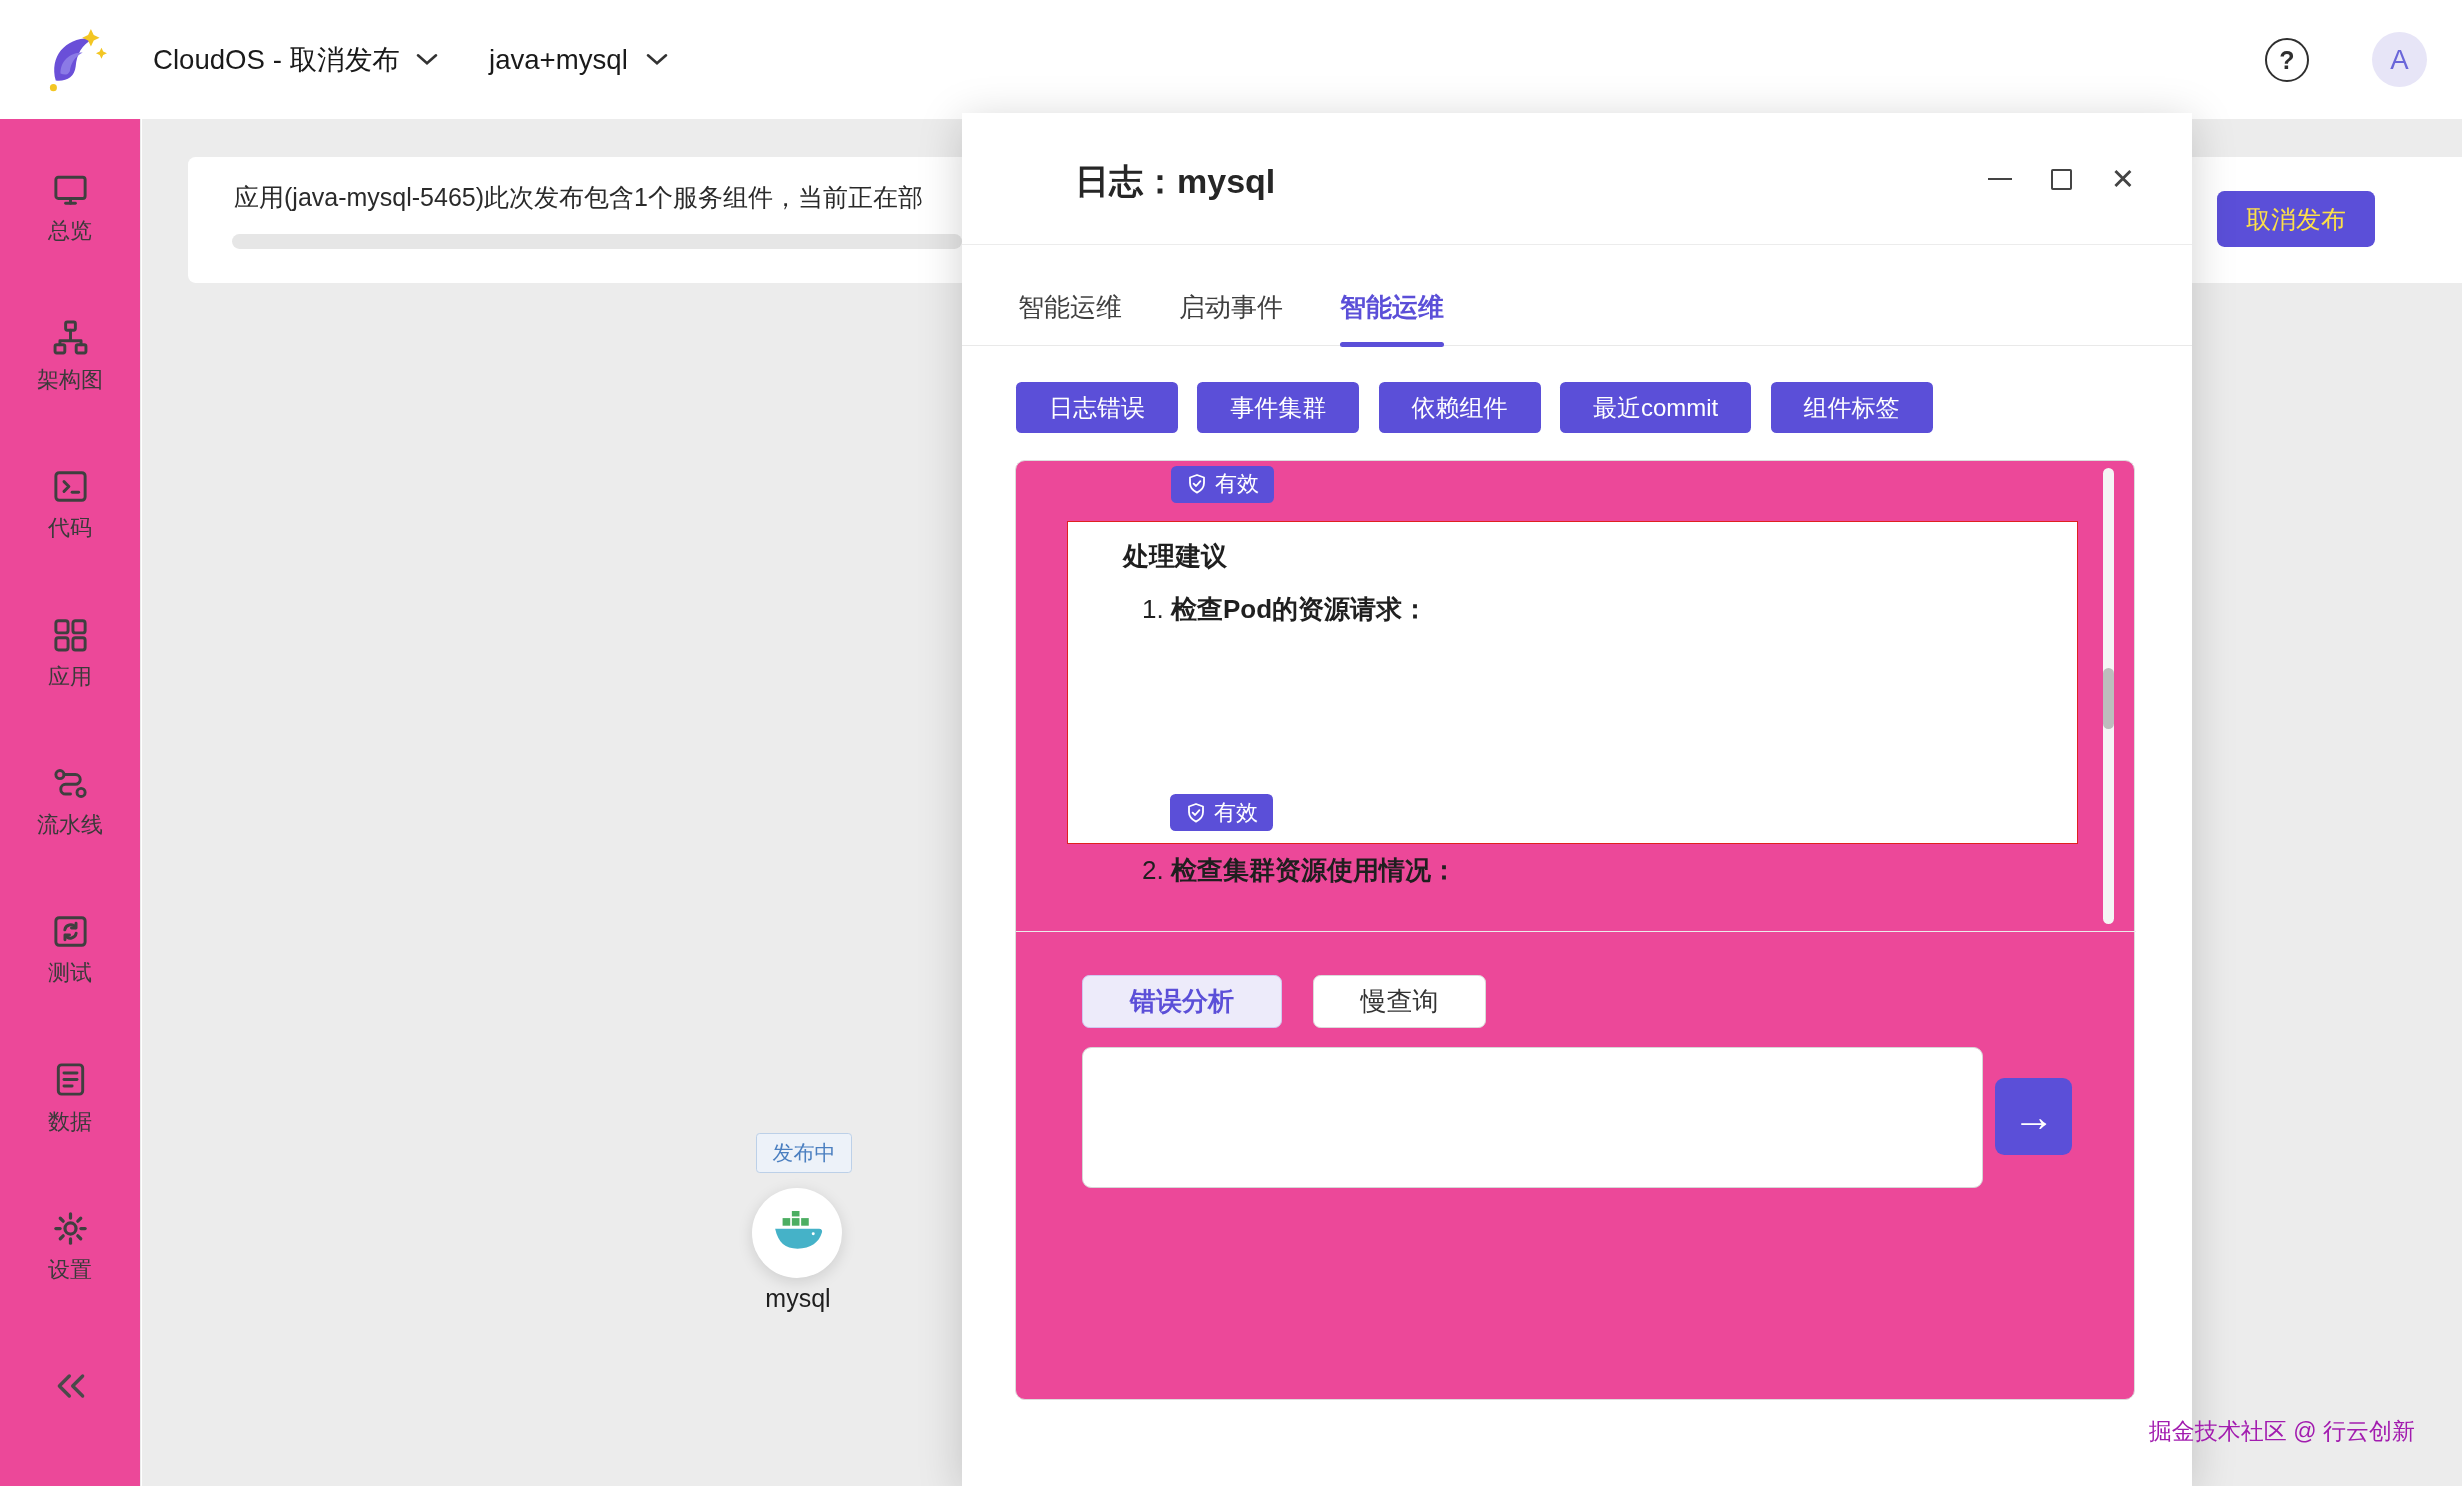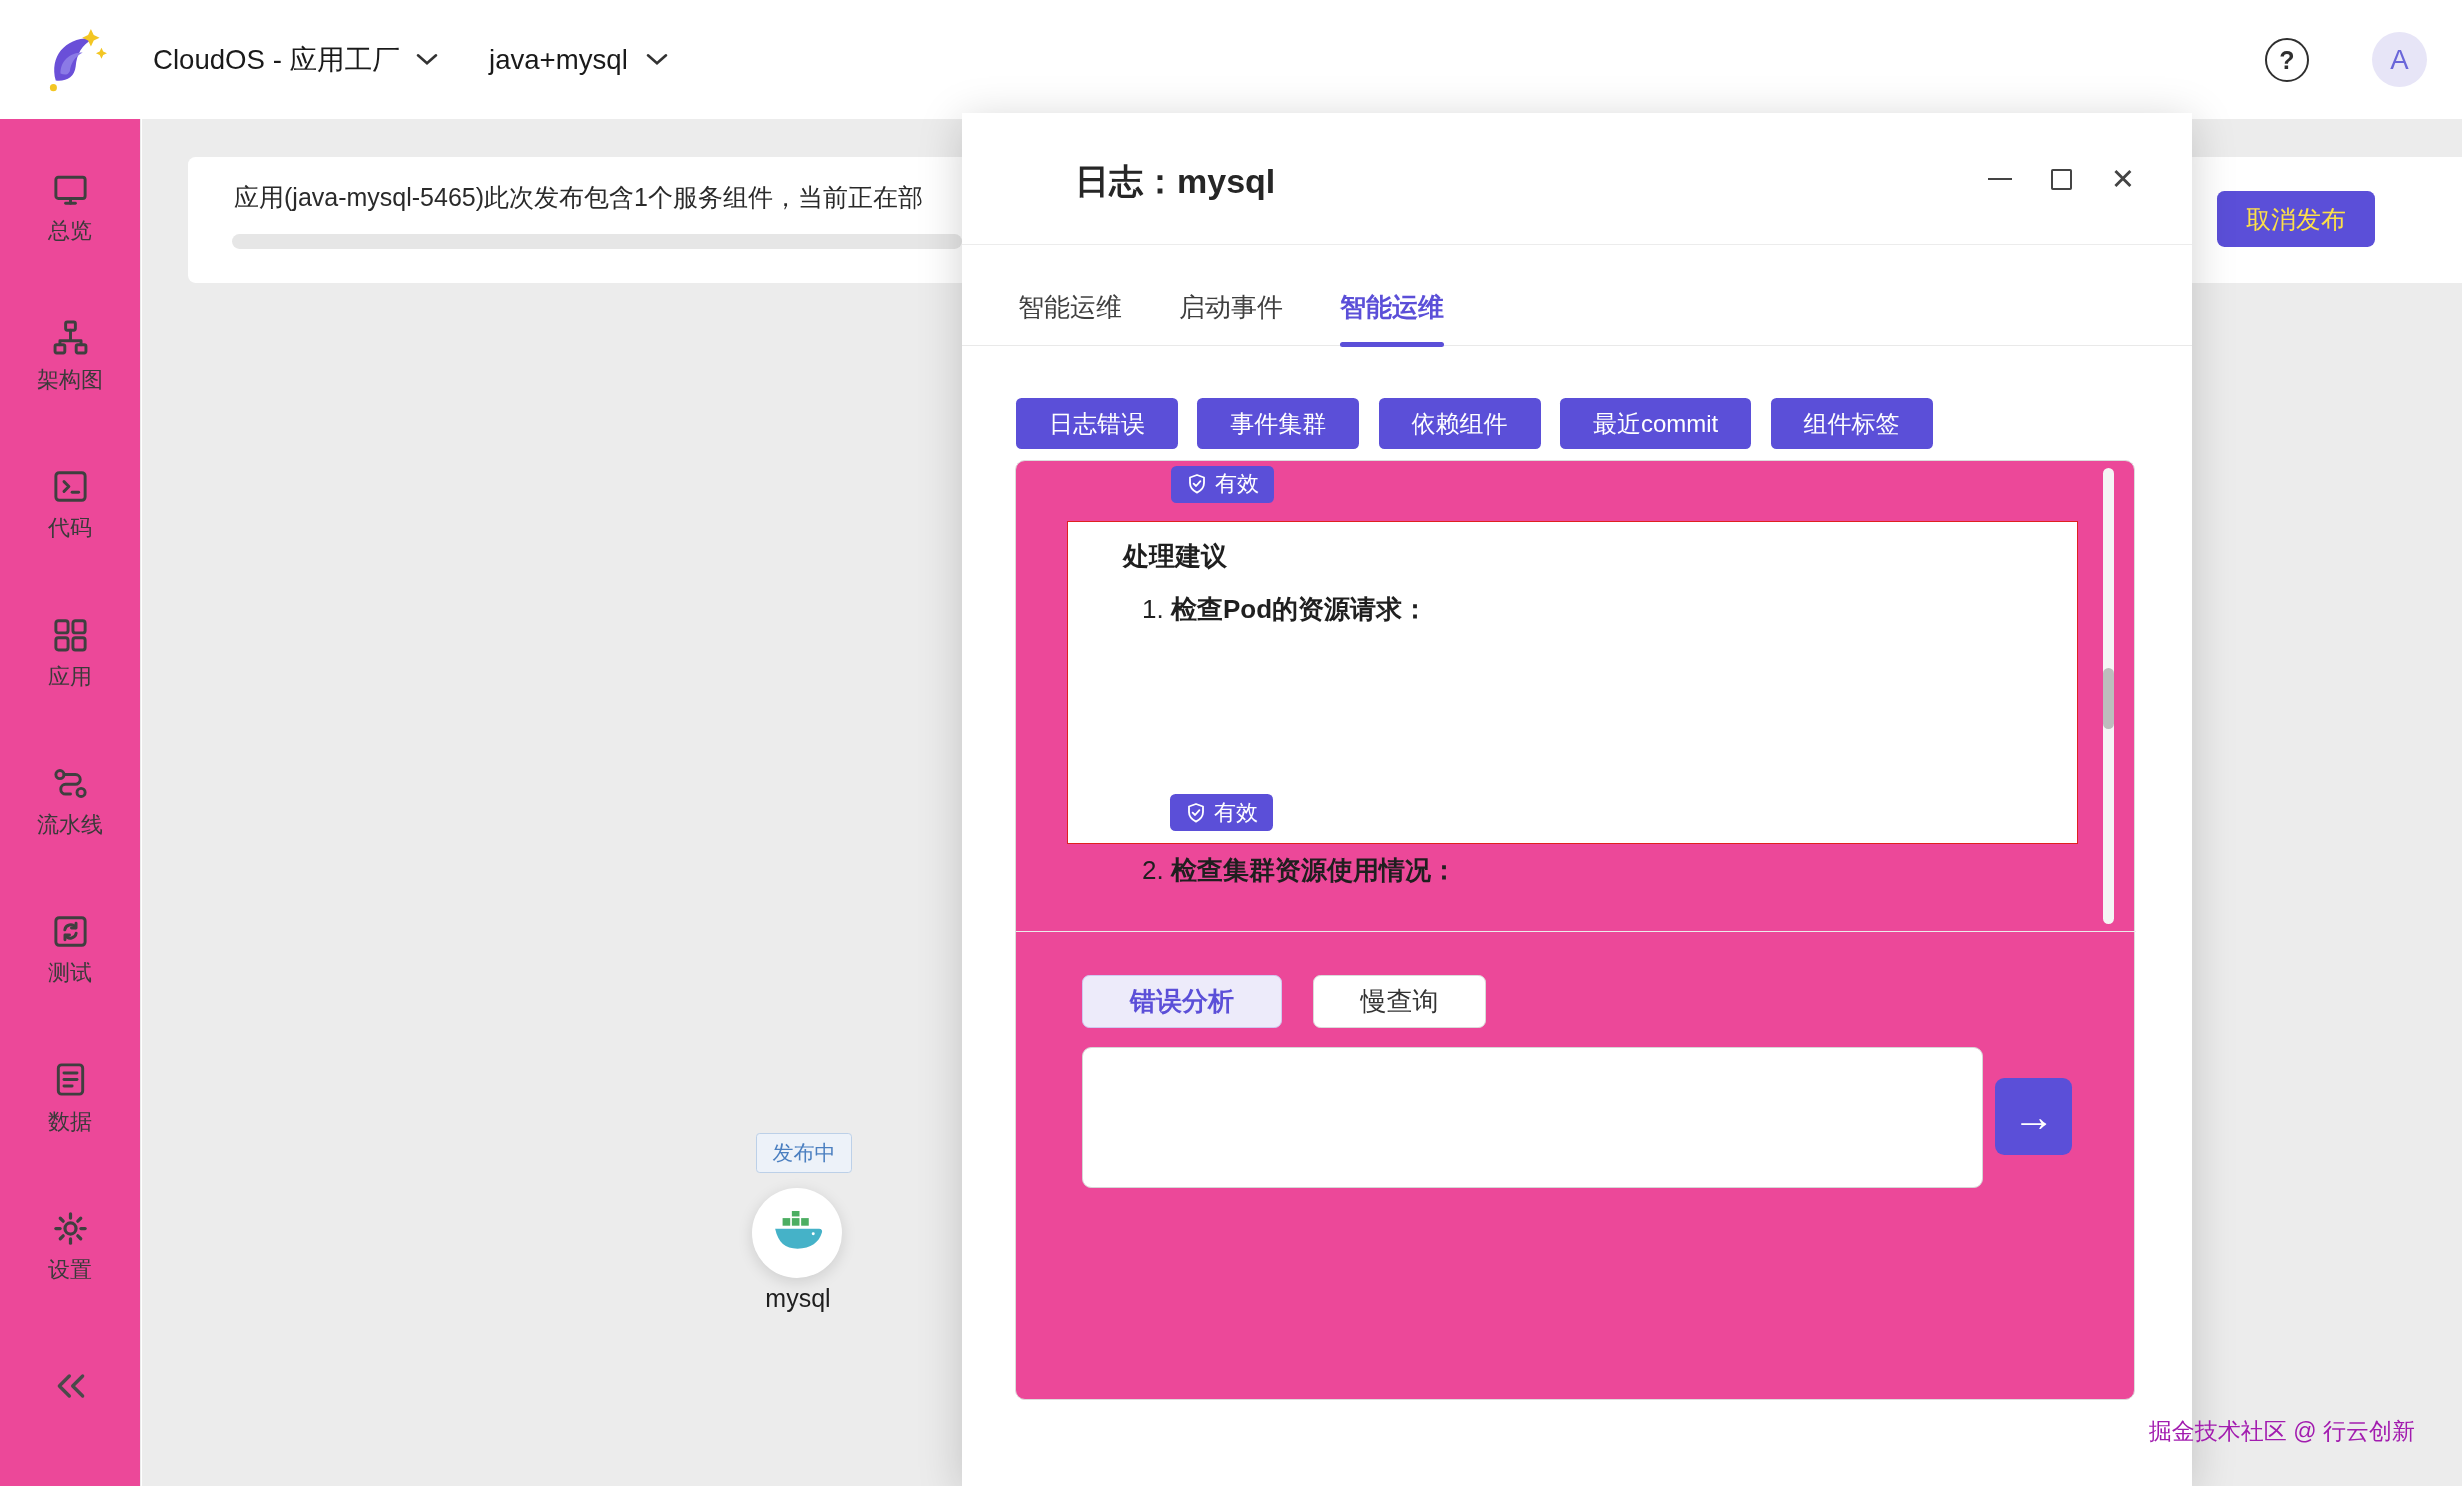--- a/index.html
+++ b/index.html
@@ -53,21 +53,21 @@
   .win-ctrls{position:absolute;right:57px;top:0;height:132px;display:flex;align-items:center;gap:39px;}
   .wc-min{width:24px;height:2.8px;background:#444;cursor:pointer;}
   .wc-max{width:21px;height:21px;border:2.3px solid #444;border-radius:1.8px;cursor:pointer;}
   .wc-close{font-size:29px;color:#444;line-height:1;cursor:pointer;}
 
   .tabs{display:flex;gap:57px;padding:0 0 25px 56px;margin-top:49px;border-bottom:0.9px solid #e9e9e9;}
   .tab{font-size:26px;color:#3f3f3f;line-height:26px;position:relative;cursor:pointer;}
   .tab.active{color:var(--primary);font-weight:600;}
   .tab.active::after{content:"";position:absolute;left:0;right:0;bottom:-27px;height:4.6px;background:var(--primary);border-radius:2.8px;}
 
-  .action-row{display:flex;gap:19.3px;padding-left:54px;margin-top:52px;}
+  .action-row{display:flex;gap:19.3px;padding-left:54px;margin-top:36px;}
   .action-btn{height:51px;padding:0 33px;background:var(--primary);color:#fff;border:none;border-radius:5.5px;font-size:24px;font-family:inherit;cursor:pointer;white-space:nowrap;}
 
   .panel{position:absolute;left:53px;top:347px;width:1120px;height:940px;border:0.9px solid #dcdcdc;border-radius:10px;background:#ec4899;}
   .scroll-area{position:absolute;left:0;top:0;width:1120px;height:470px;overflow:hidden;}
   .scroll-divider{position:absolute;left:0;top:470px;width:1120px;height:0.9px;background:#ececec;}
 
   .valid-badge{display:inline-flex;align-items:center;gap:7.4px;height:37px;padding:0 14.7px;background:var(--primary);border-radius:5.5px;color:#fff;font-size:22px;cursor:pointer;}
   .badge-top{position:absolute;left:155px;top:4.6px;}
   .badge-inbox{position:absolute;left:102px;top:272px;}
 
@@ -100,21 +100,21 @@
   <span class="logo">
     <svg viewBox="0 0 64 64" width="75" height="75">
       <path d="M16 50 C10 28 26 12 48 14 C38 20 34 27 33 38 C32 47 25 51 16 50 Z" fill="#6a4fd8"></path>
       <path d="M20 44 C20 33 28 26 39 26 C32 30 29 35 28 42 C26 46 23 45 20 44 Z" fill="#8b7ae6"></path>
       <path d="M46 6 l2.4 5 5 2.4 -5 2.4 -2.4 5 -2.4 -5 -5 -2.4 5 -2.4 Z" fill="#f3c623"></path>
       <path d="M55 22 l1.5 3.2 3.2 1.5 -3.2 1.5 -1.5 3.2 -1.5 -3.2 -3.2 -1.5 3.2 -1.5 Z" fill="#f3c623"></path>
       <circle cx="14" cy="56" r="3" fill="#f3c623"></circle>
     </svg>
   </span>
   <div class="hdr-title">
-    <span>CloudOS - 应用工厂</span>
+    <span>CloudOS - 取消发布</span>
     <svg class="chev" viewBox="0 0 24 14">
         <polyline points="3,3 12,11 21,3" fill="none" stroke="#333" stroke-width="2.6" stroke-linecap="round"></polyline>
       </svg>
   </div>
   <div class="hdr-project">
     <span>java+mysql</span>
     <svg class="chev" viewBox="0 0 24 14">
         <polyline points="3,3 12,11 21,3" fill="none" stroke="#333" stroke-width="2.6" stroke-linecap="round"></polyline>
       </svg>
   </div>

